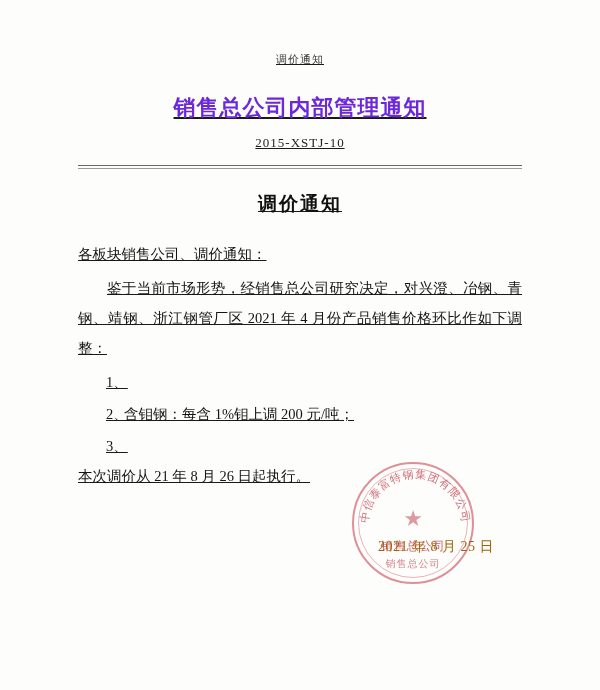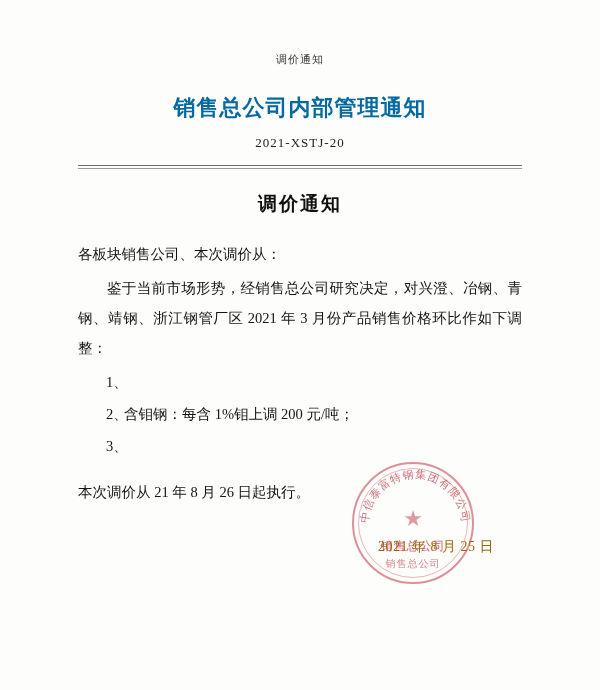--- a/index.html
+++ b/index.html
@@ -14,36 +14,37 @@
     color: #1a1a1a;
     overflow: hidden;
   }
   .page {
     position: relative;
     width: 600px;
     height: 690px;
     background: #fdfdfb;
     box-sizing: border-box;
     padding: 0 78px;
+    text-decoration: underline;
   }
   .doc-header {
     text-align: center;
     font-size: 11px;
     color: #3a3a3a;
     letter-spacing: 1px;
     padding-top: 52px;
     font-family: "Liberation Serif", "DejaVu Serif", serif;
   }
   .doc-title {
     text-align: center;
     font-size: 22px;
     font-weight: bold;
     letter-spacing: 1px;
     margin-top: 26px;
-    color: #0369a1;
+    color: #6d28d9;
   }
   .doc-number {
     text-align: center;
     font-size: 13px;
     margin-top: 12px;
     color: #222;
     letter-spacing: 1px;
     font-family: "Liberation Serif", "DejaVu Serif", serif;
   }
   .rule {
@@ -94,21 +95,20 @@
     padding-left: 28px;
     box-sizing: border-box;
     white-space: nowrap;
   }
   .list-text {
     flex: 1 1 auto;
     text-align: justify;
     text-justify: inter-ideograph;
   }
   .closing {
-    margin-top: 16px;
   }
   
   .seal {
     position: absolute;
     left: 352px;
     top: 462px;
     width: 122px;
     height: 122px;
     border-radius: 50%;
     border: 2.5px solid rgba(196, 54, 70, 0.62);
@@ -179,31 +179,31 @@
 </style>
 </head>
 <body>
 
 <div class="page">
 
   <div class="doc-header">调价通知</div>
 
   <div class="doc-title">销售总公司内部管理通知</div>
 
-  <div class="doc-number">2021-XSTJ-20</div>
+  <div class="doc-number">2015-XSTJ-10</div>
 
   <div class="rule"></div>
   <div class="rule thin"></div>
 
   <div class="subject">调价通知</div>
 
   <div class="body-block">
-    <div class="salutation">各板块销售公司、本次调价从：</div>
-
-    <div class="para indent">鉴于当前市场形势，经销售总公司研究决定，对兴澄、冶钢、青钢、靖钢、浙江钢管厂区 2021 年 3 月份产品销售价格环比作如下调整：</div>
+    <div class="salutation">各板块销售公司、调价通知：</div>
+
+    <div class="para indent">鉴于当前市场形势，经销售总公司研究决定，对兴澄、冶钢、青钢、靖钢、浙江钢管厂区 2021 年 4 月份产品销售价格环比作如下调整：</div>
 
     <div class="list">
       <div class="list-item">
         <span class="list-marker">1、</span>
       </div>
       <div class="list-item">
         <span class="list-marker">2、</span>
         <span class="list-text">含钼钢：每含 1%钼上调 200 元/吨；</span>
       </div>
       <div class="list-item">

